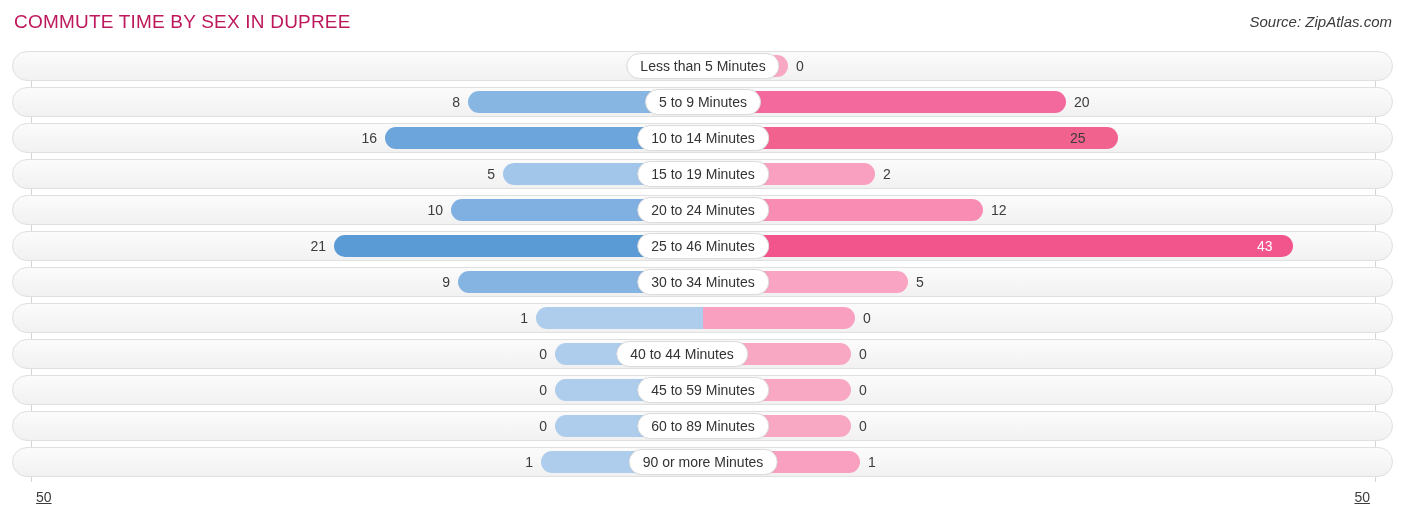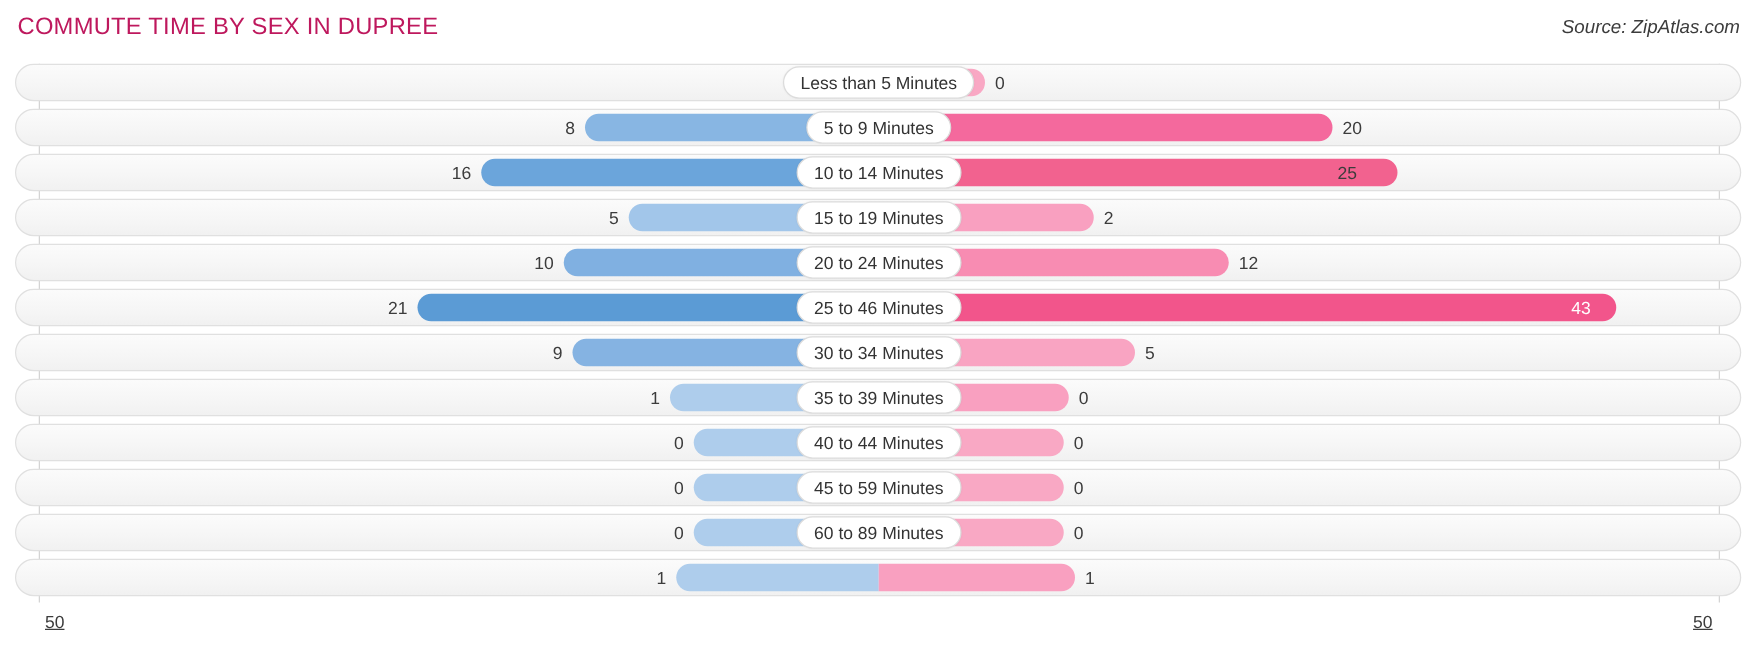--- a/index.html
+++ b/index.html
@@ -152,29 +152,28 @@
         <div class="val val-left" style="left: 386px; width: 52px;">9</div>
         <div class="val val-right" style="left: 904px;">5</div>
         <div class="pill" style="left: 691px;">30 to 34 Minutes</div>
       </div>
       <div class="row" style="top: 252px;">
         <div class="track"></div>
         <div class="bar bar-male" style="left: 524px; width: 167px; background: rgb(174, 205, 236);"></div>
         <div class="bar bar-female" style="left: 691px; width: 152px; background: rgb(249, 160, 192);"></div>
         <div class="val val-left" style="left: 464px; width: 52px;">1</div>
         <div class="val val-right" style="left: 851px;">0</div>
-        <div class="pill" style="left: 691px;">35 to 39 Minutes</div>
       </div>
       <div class="row" style="top: 288px;">
         <div class="track"></div>
         <div class="bar bar-male" style="left: 543px; width: 148px; background: rgb(174, 205, 236);"></div>
         <div class="bar bar-female" style="left: 691px; width: 148px; background: rgb(249, 168, 196);"></div>
         <div class="val val-left" style="left: 483px; width: 52px;">0</div>
         <div class="val val-right" style="left: 847px;">0</div>
-        <div class="pill" style="left: 691px;">40 to 44 Minutes</div>
+        <div class="pill" style="left: 670px;">40 to 44 Minutes</div>
       </div>
       <div class="row" style="top: 324px;">
         <div class="track"></div>
         <div class="bar bar-male" style="left: 543px; width: 148px; background: rgb(174, 205, 236);"></div>
         <div class="bar bar-female" style="left: 691px; width: 148px; background: rgb(249, 168, 196);"></div>
         <div class="val val-left" style="left: 483px; width: 52px;">0</div>
         <div class="val val-right" style="left: 847px;">0</div>
         <div class="pill" style="left: 691px;">45 to 59 Minutes</div>
       </div>
       <div class="row" style="top: 360px;">
@@ -184,20 +183,21 @@
         <div class="val val-left" style="left: 483px; width: 52px;">0</div>
         <div class="val val-right" style="left: 847px;">0</div>
         <div class="pill" style="left: 691px;">60 to 89 Minutes</div>
       </div>
       <div class="row" style="top: 396px;">
         <div class="track"></div>
         <div class="bar bar-male" style="left: 529px; width: 162px; background: rgb(174, 205, 236);"></div>
         <div class="bar bar-female" style="left: 691px; width: 157px; background: rgb(249, 160, 192);"></div>
         <div class="val val-left" style="left: 469px; width: 52px;">1</div>
         <div class="val val-right" style="left: 856px;">1</div>
+        <div class="pill" style="left: 691px;">90 or more Minutes</div>
       </div>
     </div>
 
   <div class="axis-tick tick-left">50</div>
   <div class="axis-tick tick-right">50</div>
 
 
 </div>
 
 </body></html>

